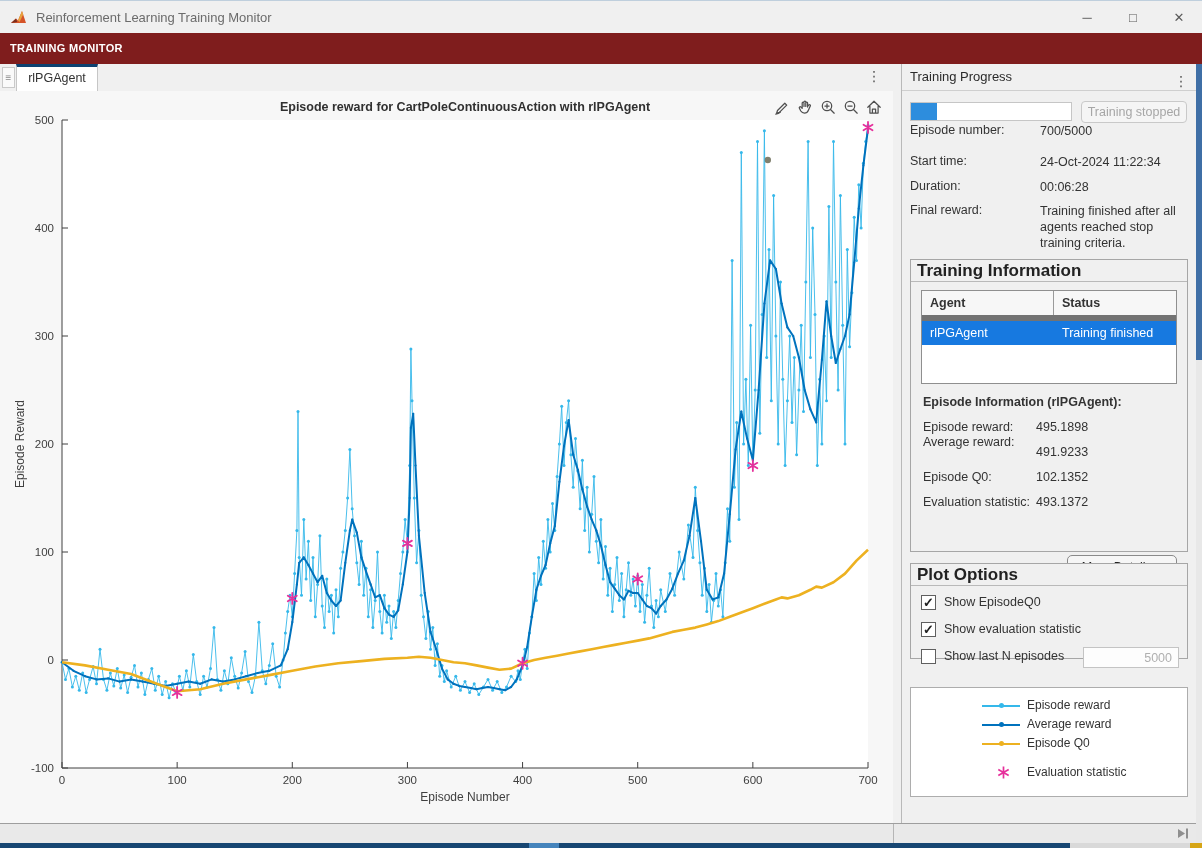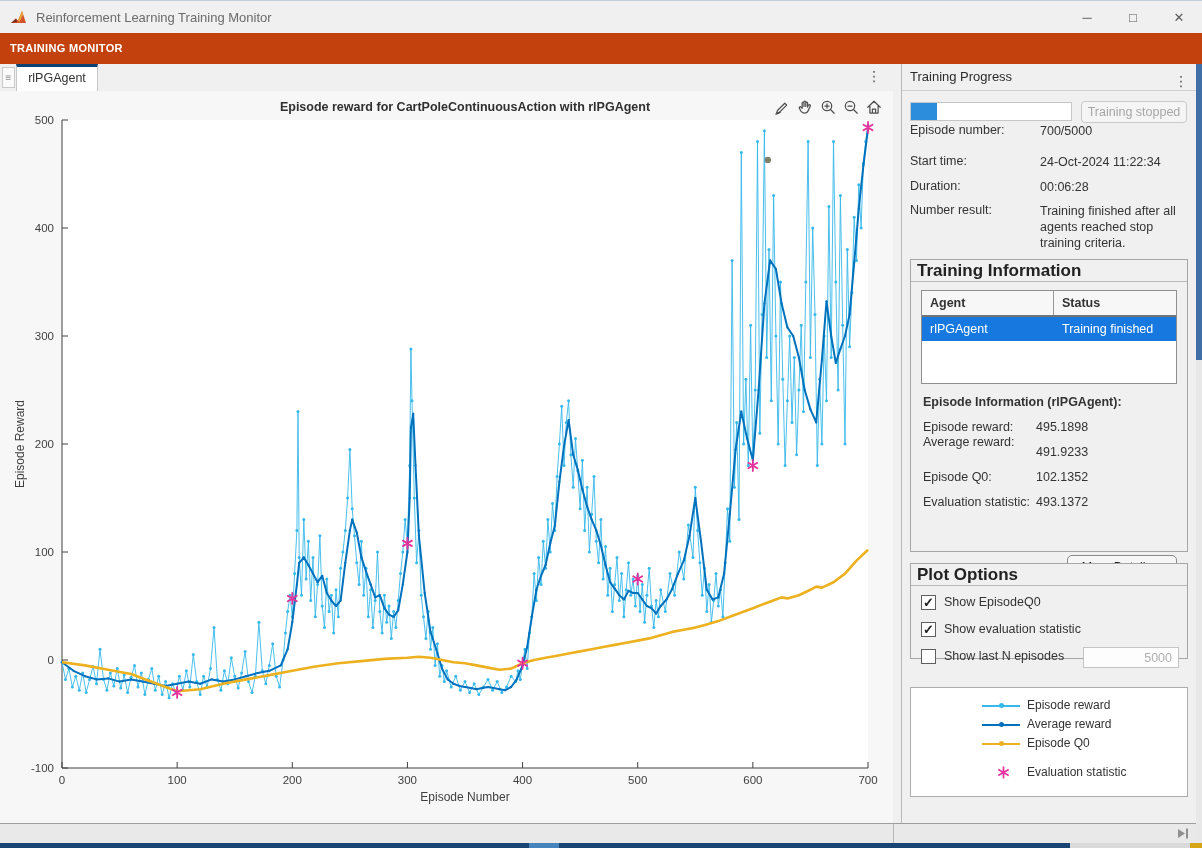--- a/index.html
+++ b/index.html
@@ -5,21 +5,21 @@
   html,body{margin:0;padding:0;background:#cfcfcf;}
   .window{position:relative;width:1202px;height:848px;font-family:"Liberation Sans",sans-serif;
     background:#f0f0f0;overflow:hidden;border-top:1px solid #bfcfdd;box-sizing:border-box;}
   
   .titlebar{position:absolute;left:0;top:0;width:1202px;height:32px;background:#f0f0f0;display:flex;align-items:center;}
   .titlebar .logo{margin-left:10px;width:17px;height:17px;}
   .titlebar .wtitle{margin-left:9px;font-size:13px;color:#6b6b6b;}
   .wincontrols{position:absolute;right:0;top:0;height:32px;display:flex;}
   .wbtn{width:46px;height:32px;display:flex;align-items:center;justify-content:center;color:#5a5a5a;font-size:13px;}
   
-  .toolstrip{position:absolute;left:0;top:32px;width:1202px;height:31px;background:#c2410c;color:#fff;
+  .toolstrip{position:absolute;left:0;top:32px;width:1202px;height:31px;background:#7f1d1d;color:#fff;
     font-size:11px;font-weight:bold;letter-spacing:.3px;line-height:31px;padding-left:10px;box-sizing:border-box;}
   
   .tabstrip{position:absolute;left:0;top:63px;width:893px;height:27px;background:#f0f0f0;}
   .grip{position:absolute;left:2px;top:3px;width:13px;height:21px;border:1px solid #c9c9c9;background:#fafafa;
     color:#8a8a8a;font-size:10px;text-align:center;line-height:20px;box-sizing:border-box;}
   .tab{position:absolute;left:16px;top:0;width:82px;height:27px;background:#fff;border-top:3px solid #0d4271;
     border-left:1px solid #c6c6c6;border-right:1px solid #c6c6c6;box-sizing:border-box;text-align:center;
     font-size:12.5px;color:#333;line-height:22px;}
   .doc-dots{position:absolute;right:12px;top:4px;font-size:14px;color:#555;}
   .pan-dots{position:absolute;right:8px;top:4px;font-size:14px;color:#555;}
@@ -38,21 +38,21 @@
   .prog-fill{height:100%;background:#2d8ddd;width:0;}
   .stop-btn{position:absolute;left:179px;top:10px;width:106px;height:22px;border:1px solid #c9c9c9;border-radius:4px;
     background:#f5f5f5;color:#a6a6a6;font-size:12.5px;text-align:center;line-height:21px;box-sizing:border-box;}
   .frow-label{position:absolute;left:8px;width:126px;}
   .frow-value{position:absolute;left:138px;width:150px;line-height:16px;}
   .group-box{position:absolute;left:8px;width:278px;border:1px solid #a6a6a6;box-sizing:border-box;background:#f0f0f0;}
   .group-header{height:21px;border-bottom:1px solid #b9b9b9;font-weight:bold;font-size:17px;color:#222;
     line-height:21px;padding-left:6px;}
   .ti-table{position:absolute;left:10px;top:30px;width:256px;height:94px;border:1px solid #8f8f8f;background:#fff;box-sizing:border-box;}
   .ti-row{display:flex;height:24px;line-height:24px;}
-  .ti-row.head{font-weight:bold;border-bottom:2px solid #737373;background:#f7f7f7;}
+  .ti-row.head{font-weight:bold;border-bottom:6px solid #737373;background:#f7f7f7;}
   .ti-cell{padding-left:8px;box-sizing:border-box;}
   .ti-c1{width:131px;}
   .ti-c2{width:123px;border-left:1px solid #9a9a9a;}
   .ti-row.sel{background:#1779e0;color:#fff;}
   .ti-row.sel .ti-c2{border-left-color:#1779e0;}
   .ep-title{position:absolute;left:12px;top:135px;font-weight:bold;}
   .ep-label{position:absolute;left:12px;}
   .ep-value{position:absolute;left:125px;}
   .more-btn{position:absolute;right:10px;top:255px;width:110px;height:23px;border:1px solid #8a8a8a;border-radius:5px;
     background:#f6f6f6;color:#222;font-size:12.5px;text-align:center;line-height:22px;box-sizing:border-box;margin-top:40px;}
@@ -642,21 +642,21 @@
         <div class="prog-fill" style="width: 16%;"></div>
       </div>
       <div class="stop-btn">Training stopped</div>
 
       <div class="frow-label" style="top:32px">Episode number:</div>
       <div class="frow-value" style="top:32px">700/5000</div>
       <div class="frow-label" style="top:63px">Start time:</div>
       <div class="frow-value" style="top:63px">24-Oct-2024 11:22:34</div>
       <div class="frow-label" style="top:88px">Duration:</div>
       <div class="frow-value" style="top:88px">00:06:28</div>
-      <div class="frow-label" style="top:112px">Number result:</div>
+      <div class="frow-label" style="top:112px">Final reward:</div>
       <div class="frow-value" style="top:112px">Training finished after all agents reached stop training criteria.</div>
 
       <div class="group-box" style="top:168px;height:293px;">
         <div class="group-header">Training Information</div>
         <div class="ti-table">
           <div class="ti-row head">
             <div class="ti-cell ti-c1">Agent</div>
             <div class="ti-cell ti-c2">Status</div>
           </div>
           <div class="ti-row sel">

